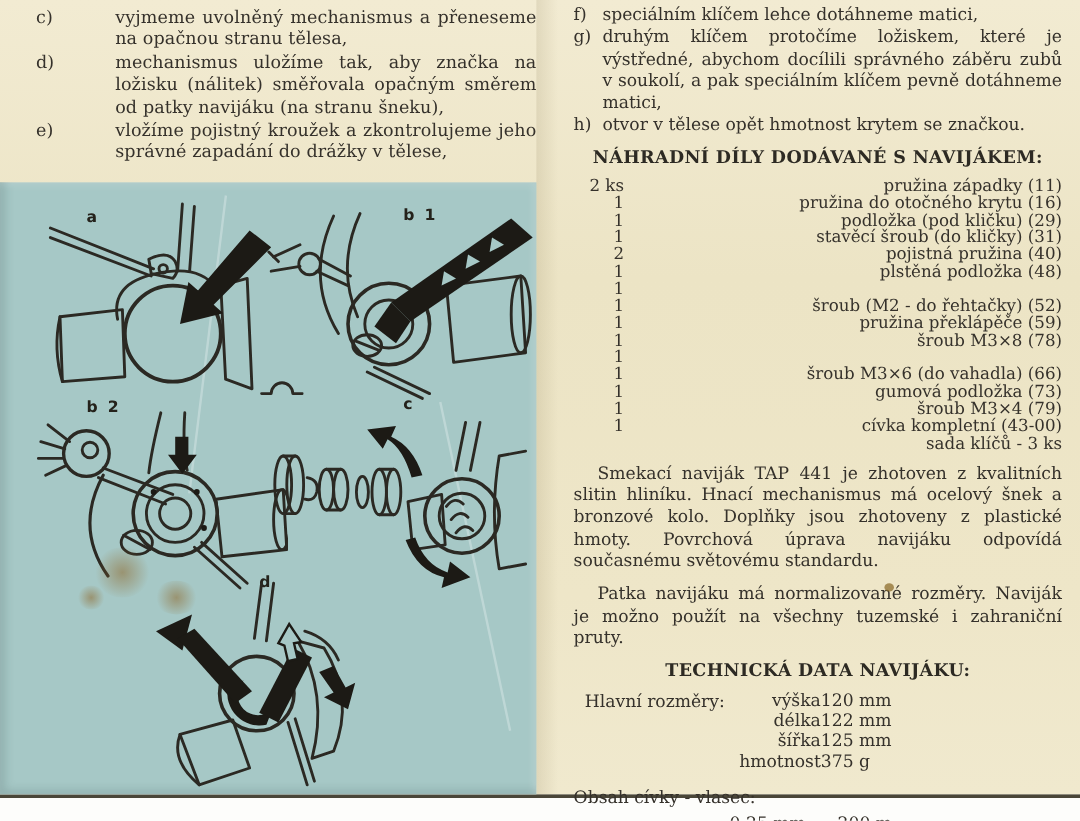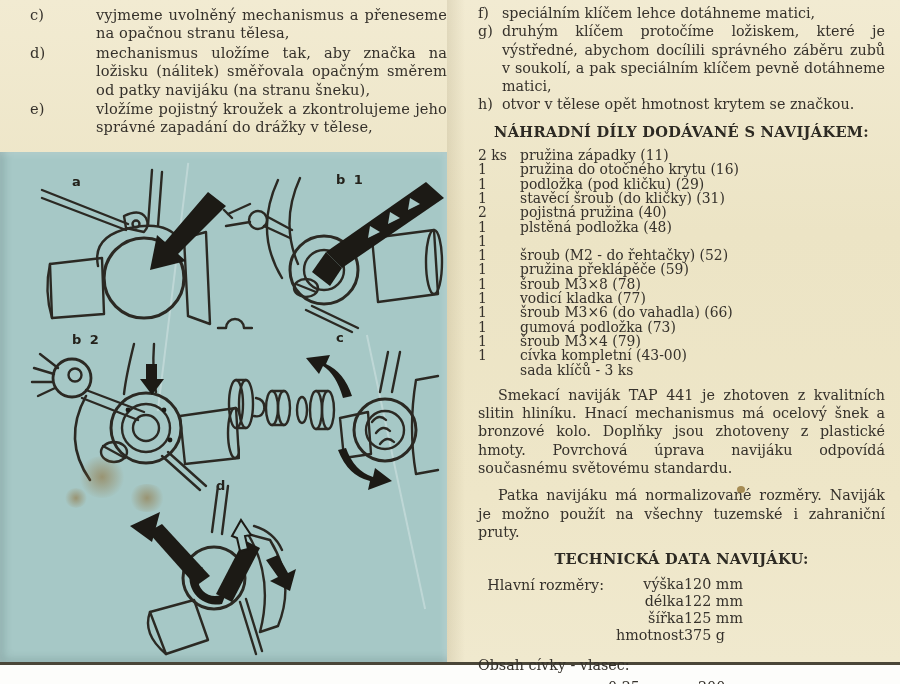--- a/index.html
+++ b/index.html
@@ -38,21 +38,21 @@
   .stain.s3{left:64px;top:336px;width:24px;height:20px;}
 
   
   .col-right{position:absolute;left:478px;top:4px;width:407px;
              font-size:14.3px;line-height:18.3px;color:#35312b;}
   .ri{display:flex;}
   .ri .lbl{flex:none;width:24px;}
   .ri .txt{flex:1;text-align:justify;}
   .section-header{text-align:center;font-weight:bold;font-size:14.6px;
                   letter-spacing:0.3px;margin:9px 0 7px 0;color:#2d2a23;}
-  .parts{margin-top:2px;font-size:13.9px;line-height:14.3px;}
+  .parts{margin-top:2px;font-size:13.9px;line-height:14.3px;text-align:right;}
   .prow{display:flex;}
   .pqty{flex:none;width:42px;}
   .pname{flex:1;}
   .para{margin-top:9px;text-indent:20px;text-align:justify;}
   .tech{display:flex;margin-top:2px;}
   .tech-label{flex:none;width:126px;text-align:right;}
   .drow{display:flex;line-height:17.2px;text-align:right;}
   .dname{flex:none;width:80px;}
   .spool-label{margin-top:12px;}
   .spool{margin-left:130px;margin-top:4px;}
@@ -266,21 +266,20 @@
         <div class="prow">
             <span class="pqty">1</span>
             <span class="pname">pružina překlápěče (59)</span>
           </div>
         <div class="prow">
             <span class="pqty">1</span>
             <span class="pname">šroub M3×8 (78)</span>
           </div>
         <div class="prow">
             <span class="pqty">1</span>
-            <span class="pname">vodicí kladka (77)</span>
           </div>
         <div class="prow">
             <span class="pqty">1</span>
             <span class="pname">šroub M3×6 (do vahadla) (66)</span>
           </div>
         <div class="prow">
             <span class="pqty">1</span>
             <span class="pname">gumová podložka (73)</span>
           </div>
         <div class="prow">

